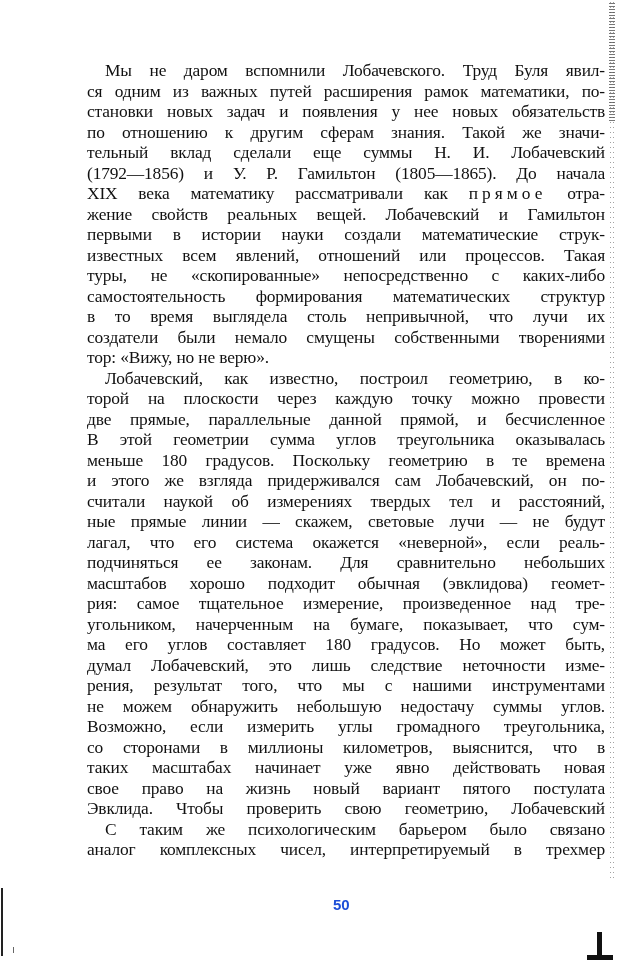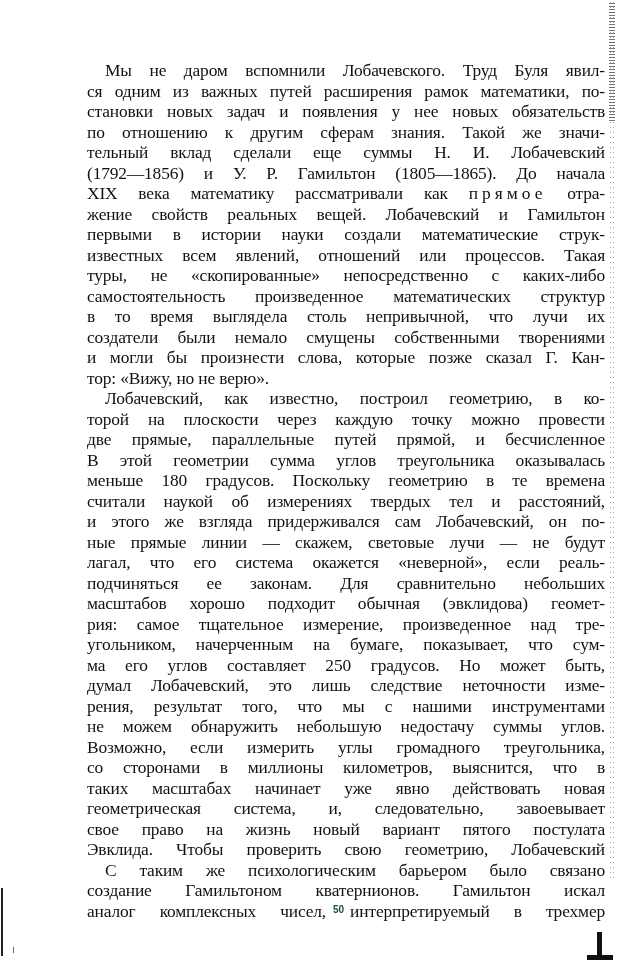--- a/index.html
+++ b/index.html
@@ -13,21 +13,21 @@
   .line {
     display: block; height: 20.5px; line-height: 20.5px; font-size: 17.4px;
     white-space: nowrap; text-align: justify; text-align-last: justify;
     letter-spacing: -0.15px;
   }
   .line.indent { padding-left: 18px; }
   .line.last { text-align-last: left; }
   .spaced { letter-spacing: 4px; }
   .page-number {
     position: absolute; left: 333px; top: 896px; font-family: "Liberation Sans", sans-serif;
-    font-weight: bold; font-size: 10px; color: #14532d; margin-top: 8px;
+    font-weight: bold; font-size: 15px; color: #1d4ed8;
   }
   .noise-strip {
     position: absolute; left: 609px; top: 0; width: 6px; height: 880px;
     background-image:
       radial-gradient(circle, #555 0.6px, transparent 1px);
     background-size: 3px 5px; opacity: 0.55;
   }
   .noise-strip.top {
     top: 2px; height: 120px; opacity: 0.8; background-size: 2px 3px;
   }
@@ -55,50 +55,47 @@
   <span class="line">ся одним из важных путей расширения рамок математики, по-</span>
   <span class="line">становки новых задач и появления у нее новых обязательств</span>
   <span class="line">по отношению к другим сферам знания. Такой же значи-</span>
   <span class="line">тельный вклад сделали еще суммы Н. И. Лобачевский</span>
   <span class="line">(1792—1856) и У. Р. Гамильтон (1805—1865). До начала</span>
   <span class="line"><span>XIX века математику рассматривали как</span> <span class="spaced">прямое</span> <span>отра-</span></span>
   <span class="line">жение свойств реальных вещей. Лобачевский и Гамильтон</span>
   <span class="line">первыми в истории науки создали математические струк-</span>
   <span class="line">известных всем явлений, отношений или процессов. Такая</span>
   <span class="line">туры, не «скопированные» непосредственно с каких-либо</span>
-  <span class="line">самостоятельность произведенное математических структур</span>
+  <span class="line">самостоятельность формирования математических структур</span>
   <span class="line">в то время выглядела столь непривычной, что лучи их</span>
   <span class="line">создатели были немало смущены собственными творениями</span>
-  <span class="line">и могли бы произнести слова, которые позже сказал Г. Кан-</span>
   <span class="line last">тор: «Вижу, но не верю».</span>
   <span class="line indent">Лобачевский, как известно, построил геометрию, в ко-</span>
   <span class="line">торой на плоскости через каждую точку можно провести</span>
-  <span class="line">две прямые, параллельные путей прямой, и бесчисленное</span>
+  <span class="line">две прямые, параллельные данной прямой, и бесчисленное</span>
   <span class="line">В этой геометрии сумма углов треугольника оказывалась</span>
   <span class="line">меньше 180 градусов. Поскольку геометрию в те времена</span>
+  <span class="line">и этого же взгляда придерживался сам Лобачевский, он по-</span>
   <span class="line">считали наукой об измерениях твердых тел и расстояний,</span>
-  <span class="line">и этого же взгляда придерживался сам Лобачевский, он по-</span>
   <span class="line">ные прямые линии — скажем, световые лучи — не будут</span>
   <span class="line">лагал, что его система окажется «неверной», если реаль-</span>
   <span class="line">подчиняться ее законам. Для сравнительно небольших</span>
   <span class="line">масштабов хорошо подходит обычная (эвклидова) геомет-</span>
   <span class="line">рия: самое тщательное измерение, произведенное над тре-</span>
   <span class="line">угольником, начерченным на бумаге, показывает, что сум-</span>
-  <span class="line">ма его углов составляет 250 градусов. Но может быть,</span>
+  <span class="line">ма его углов составляет 180 градусов. Но может быть,</span>
   <span class="line">думал Лобачевский, это лишь следствие неточности изме-</span>
   <span class="line">рения, результат того, что мы с нашими инструментами</span>
   <span class="line">не можем обнаружить небольшую недостачу суммы углов.</span>
   <span class="line">Возможно, если измерить углы громадного треугольника,</span>
   <span class="line">со сторонами в миллионы километров, выяснится, что в</span>
   <span class="line">таких масштабах начинает уже явно действовать новая</span>
-  <span class="line">геометрическая система, и, следовательно, завоевывает</span>
   <span class="line">свое право на жизнь новый вариант пятого постулата</span>
   <span class="line">Эвклида. Чтобы проверить свою геометрию, Лобачевский</span>
   <span class="line indent">С таким же психологическим барьером было связано</span>
-  <span class="line">создание Гамильтоном кватернионов. Гамильтон искал</span>
   <span class="line">аналог комплексных чисел, интерпретируемый в трехмер</span>
 </div>
 
 <div class="page-number">50</div>
 
 <div class="left-mark"></div>
 <div class="left-mark-dot"></div>
 <div class="right-mark-stem"></div>
 <div class="right-mark-base"></div>
 

